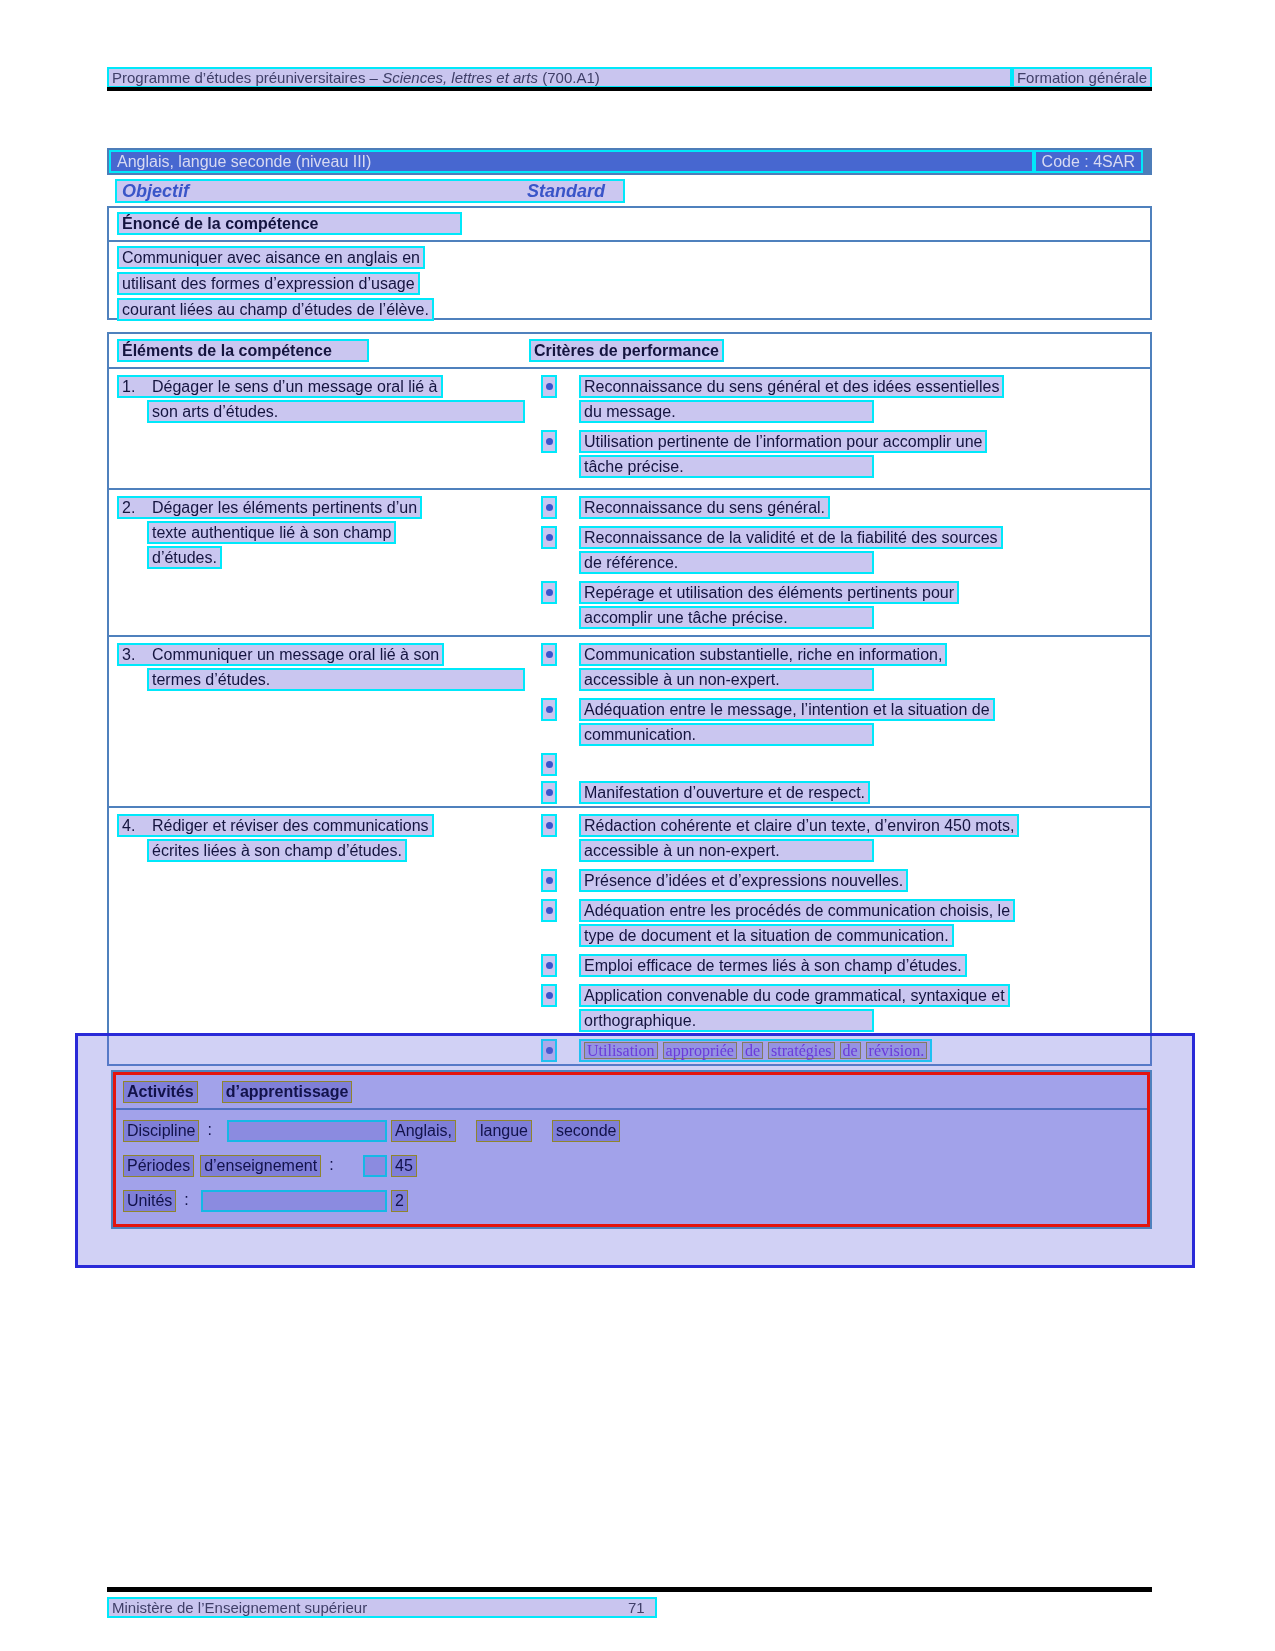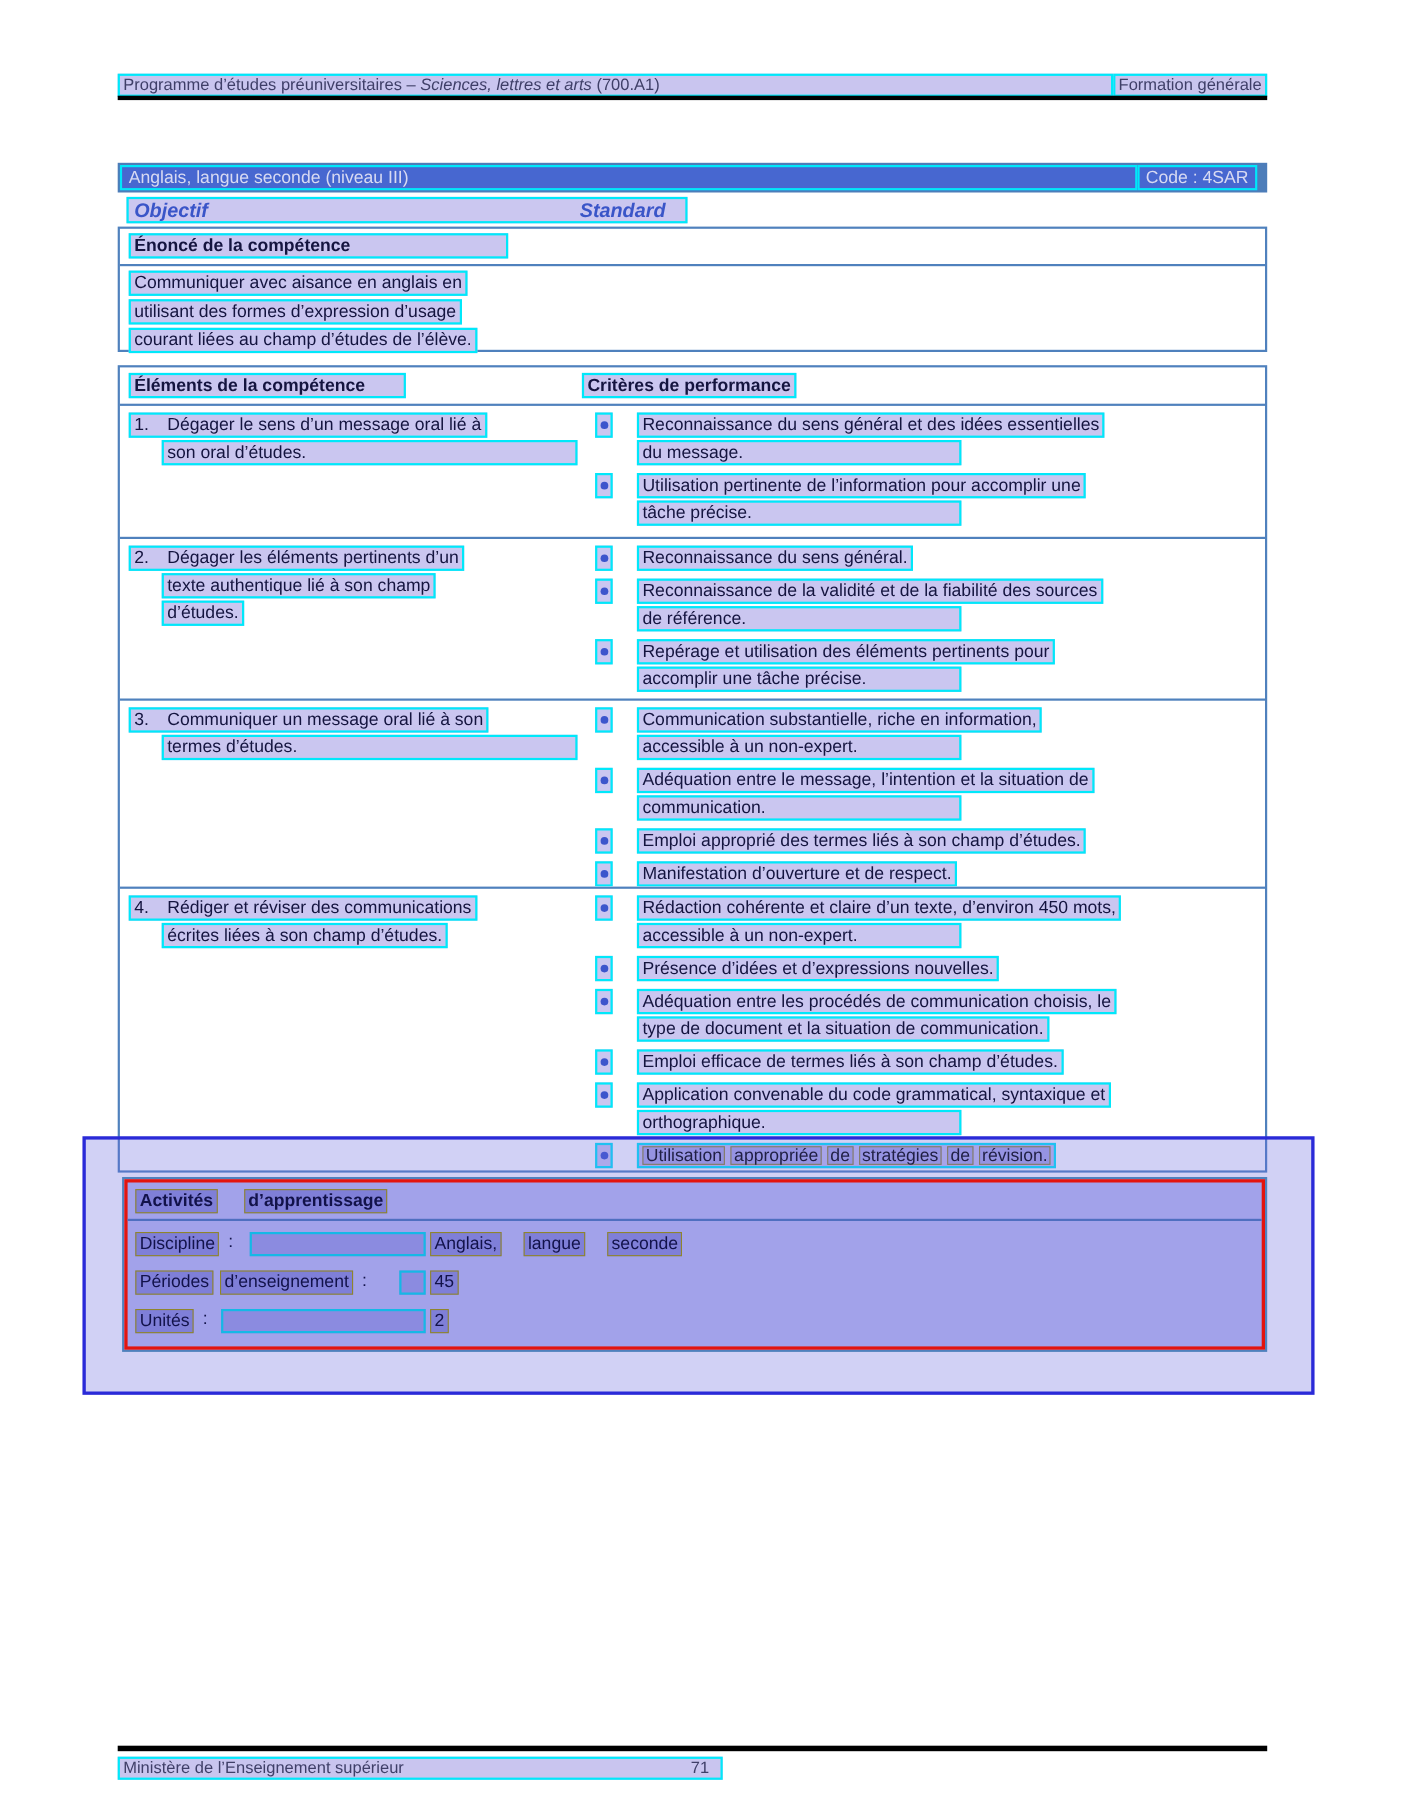--- a/index.html
+++ b/index.html
@@ -64,21 +64,21 @@
   #comp-rows .comp-row:nth-child(3) .elem-line:nth-child(2) { width: 378px; }
   .num { display: inline-block; width: 30px; }
   .crit-col { position: absolute; left: 432px; top: 6px; right: 0; }
   .crit-para { display: flex; align-items: flex-start; margin-top: 5px; }
   .crit-para:first-child { margin-top: 0; }
   .bullet-box { width: 16px; padding: 0; display: flex; align-items: center; justify-content: center; flex: none; margin-right: 22px; }
   .dot { width: 7px; height: 7px; border-radius: 50%; background: #3c55cc; }
   .cont { min-width: 295px; }
   .wline { display: inline-flex; gap: 5px; background: #c3bfee; border: 2px solid #00e8fa; padding: 1px 3px; height: 23px; }
   .wbox { border: 1px solid #8f852c; background: rgba(120,120,210,0.35); padding: 0 2px;
-          font-size: 16px; line-height: 16px; color: #000000; white-space: nowrap; }
+          font-size: 16px; line-height: 16px; color: #6d28d9; white-space: nowrap; font-family: Liberation Serif, serif; }
 
   
   .overlay { position: absolute; top: 1033px; left: 75px; width: 1120px; height: 235px;
              background: rgba(104,104,222,0.30); border: 3px solid #2a2ad8; z-index: 5; }
 
   
   .activites { position: absolute; top: 1070px; left: 111px; width: 1041px; z-index: 6;
                border: 2px solid #4f81bd; }
   .act-inner { border: 3px solid #e3140e; background: #a2a2ea; }
   .act-head { padding: 6px 0 5px 7px; border-bottom: 2px solid #4f6fc0; display: flex; gap: 24px; }
@@ -132,21 +132,21 @@
 
   <div class="comp-table">
     <div class="comp-head">
       <span class="hl bold h1">Éléments de la compétence</span>
       <span class="hl bold h2">Critères de performance</span>
     </div>
     <div id="comp-rows">
         <div class="comp-row">
           <div class="elem-col">
             <div class="hl line elem-line"><span class="num">1.</span>Dégager le sens d’un message oral lié à</div>
-            <div class="hl line elem-line">son oral d’études.</div>
+            <div class="hl line elem-line">son arts d’études.</div>
           </div>
           <div class="crit-col">
             <div class="crit-para">
               <span class="hl bullet-box">
                 <span class="dot"></span>
               </span>
               <div class="crit-lines">
                 <div class="hl line crit-line">Reconnaissance du sens général et des idées essentielles</div>
                 <div class="hl line crit-line cont">du message.</div>
               </div>
@@ -218,23 +218,20 @@
               </span>
               <div class="crit-lines">
                 <div class="hl line crit-line">Adéquation entre le message, l’intention et la situation de</div>
                 <div class="hl line crit-line cont">communication.</div>
               </div>
             </div>
             <div class="crit-para">
               <span class="hl bullet-box">
                 <span class="dot"></span>
               </span>
-              <div class="crit-lines">
-                <div class="hl line crit-line">Emploi approprié des termes liés à son champ d’études.</div>
-              </div>
             </div>
             <div class="crit-para">
               <span class="hl bullet-box">
                 <span class="dot"></span>
               </span>
               <div class="crit-lines">
                 <div class="hl line crit-line">Manifestation d’ouverture et de respect.</div>
               </div>
             </div>
           </div>

